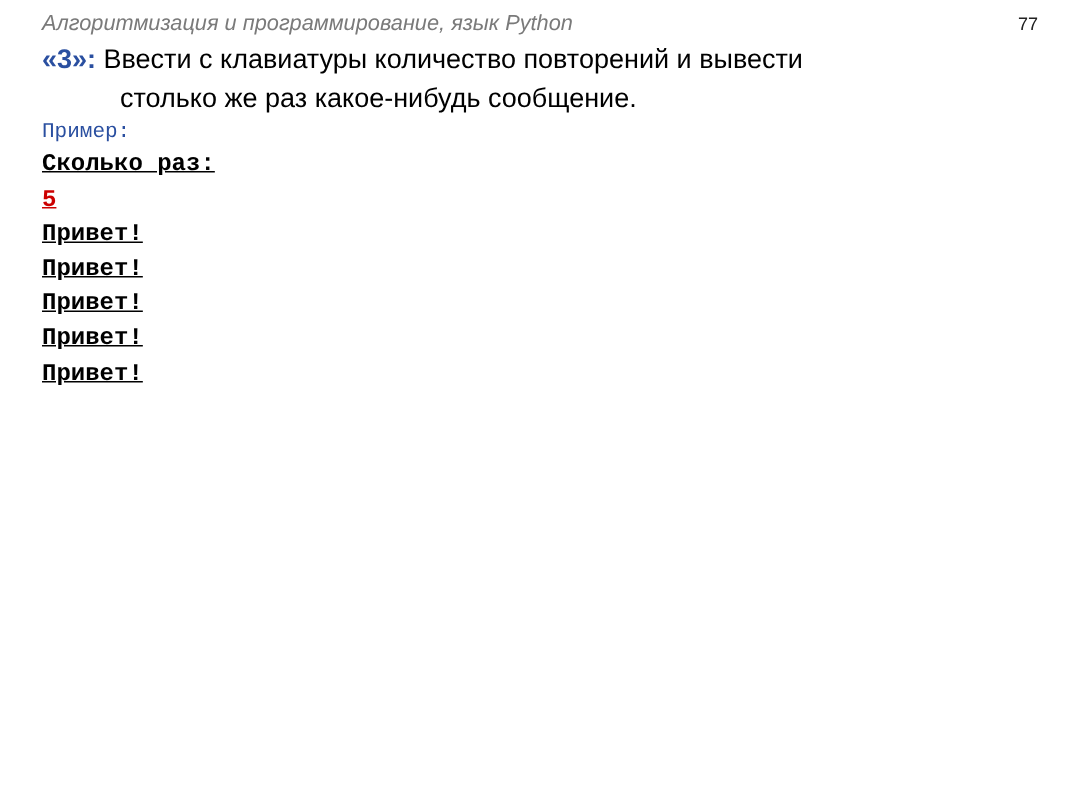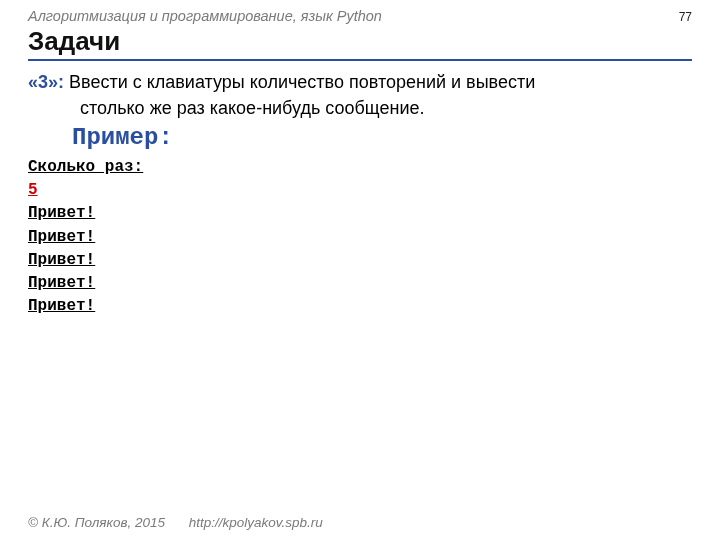--- a/index.html
+++ b/index.html
@@ -47,24 +47,23 @@
   .task-marker {
     color: #2a4fa0;
     font-weight: bold;
   }
   .task-text2 {
     padding-left: 52px;
     display: block;
   }
   .example-label {
     color: #2a4fa0;
-    font-weight: bold;
+    font-weight: normal;
     font-family: "Courier New", monospace;
-    font-size: 24px;
-    margin-left: 44px;
+    font-size: 14px;
   }
   .mono {
     font-family: "Courier New", monospace;
     font-weight: bold;
     font-size: 16px;
     line-height: 1.45;
     text-decoration: underline;
   }
   .red { color: #cc0000; }
   .footer {
@@ -80,37 +79,32 @@
 </head>
 <body>
 
 <div class="slide">
 
   <div class="header-row">
     <span>Алгоритмизация и программирование, язык Python</span>
     <span class="page-number">77</span>
   </div>
 
-  <div class="title">Задачи</div>
 
   <div class="content">
     <div class="task-row">
       <span class="task-marker">«3»:</span><span> Ввести с клавиатуры количество повторений и вывести</span>
       <span class="task-text2">столько же раз какое-нибудь сообщение.</span>
     </div>
 
     <div class="example-label">Пример:</div>
 
     <div class="mono">Сколько раз:</div>
     <div class="mono red">5</div>
     <div class="mono">Привет!</div>
     <div class="mono">Привет!</div>
     <div class="mono">Привет!</div>
     <div class="mono">Привет!</div>
     <div class="mono">Привет!</div>
   </div>
 
-  <div class="footer">
-    <span>© К.Ю. Поляков, 2015</span>
-    <span class="url">http://kpolyakov.spb.ru</span>
-  </div>
 
 </div>
 
 </body></html>

